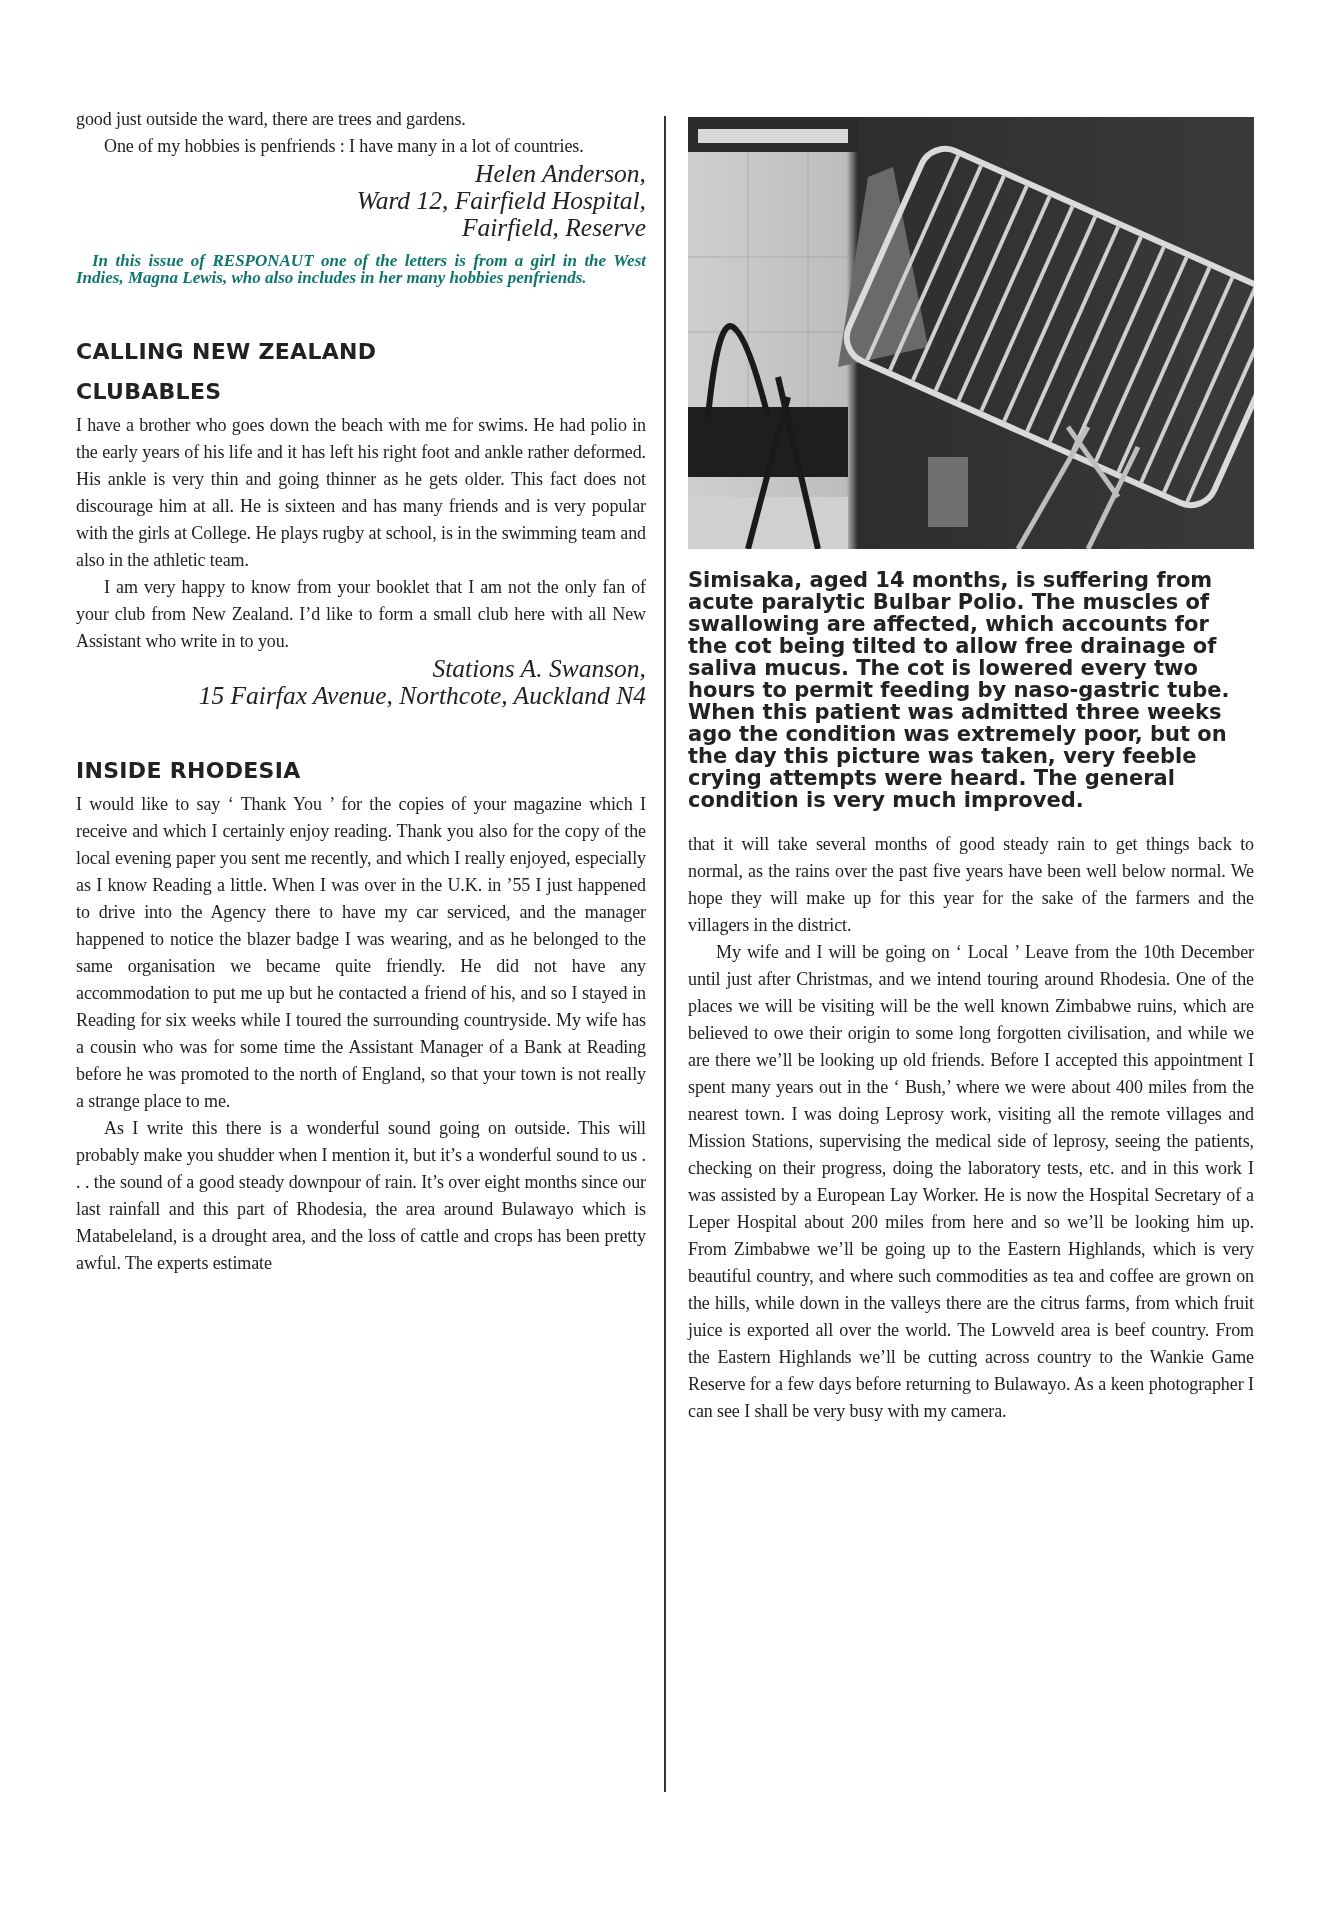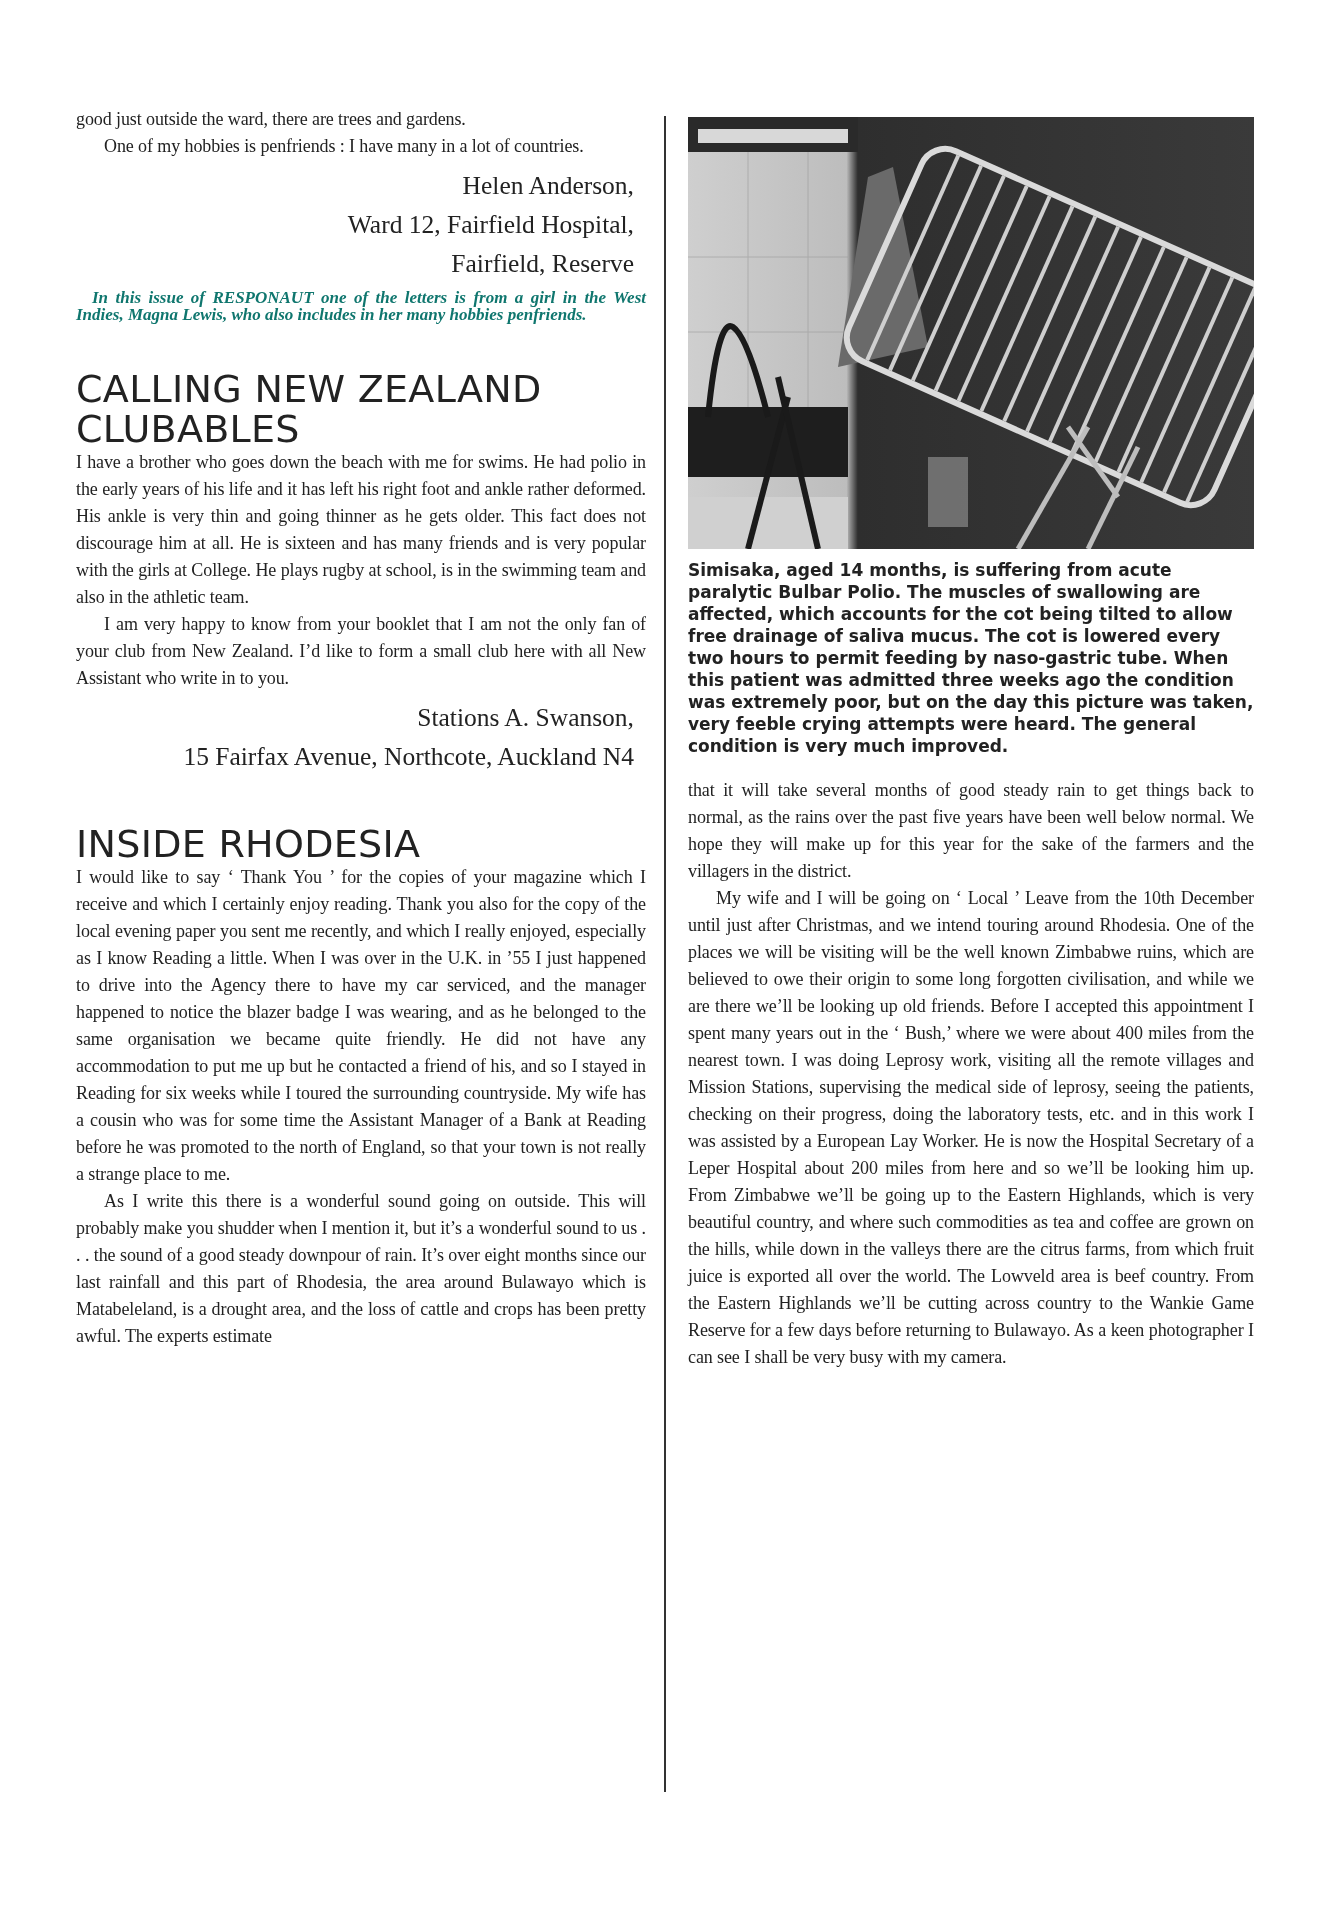--- a/index.html
+++ b/index.html
@@ -10,36 +10,36 @@
   }
   .col { position: absolute; top: 106px; }
   .col-left { left: 76px; width: 570px; }
   .col-right { left: 688px; width: 566px; }
   .divider { position: absolute; left: 664px; top: 116px; width: 2px; height: 1676px; background: #333333; }
   .body-text {
     font-size: 18px; line-height: 27px; text-align: justify; margin: 0;
     hyphens: manual; letter-spacing: -0.1px;
   }
   .body-text.indent { text-indent: 28px; }
-  .sig { font-size: 25.5px; line-height: 27px; text-align: right; margin: 12px; }
+  .sig { font-style: italic; font-size: 25.5px; line-height: 27px; text-align: right; margin: 0; }
   .editor-note {
     font-style: italic; font-weight: bold; font-size: 17px; line-height: 17px;
     text-align: justify; margin: 11px 0 0 0; text-indent: 16px; color: #0f766e;
   }
   .heading {
-    font-family: "DejaVu Sans", "Liberation Sans", sans-serif; font-weight: normal;
-    font-size: 38px; line-height: 40px; margin: 0; color: #222222; letter-spacing: 0.3px;
+    font-family: "DejaVu Sans", "Liberation Sans", sans-serif; font-weight: bold;
+    font-size: 22px; line-height: 40px; margin: 0; color: #222222; letter-spacing: 0.3px;
   }
   .photo {
     width: 566px; height: 432px; margin-top: 11px; position: relative; overflow: hidden;
     background: #3c3c3c;
   }
   .caption {
     font-family: "DejaVu Sans", "Liberation Sans", sans-serif; font-weight: bold;
-    font-size: 17px; line-height: 22px; margin: 10px 0 0 0; color: #222222;
+    font-size: 21px; line-height: 22px; margin: 20px 0 0 0; color: #222222;
   }
 </style>
 </head>
 <body>
 
 <div class="col col-left">
   <p class="body-text">good just outside the ward, there are trees and gardens.</p>
   <p class="body-text indent">One of my hobbies is penfriends : I have many in a lot of countries.</p>
   <div>
     <p class="sig">Helen Anderson,</p>

